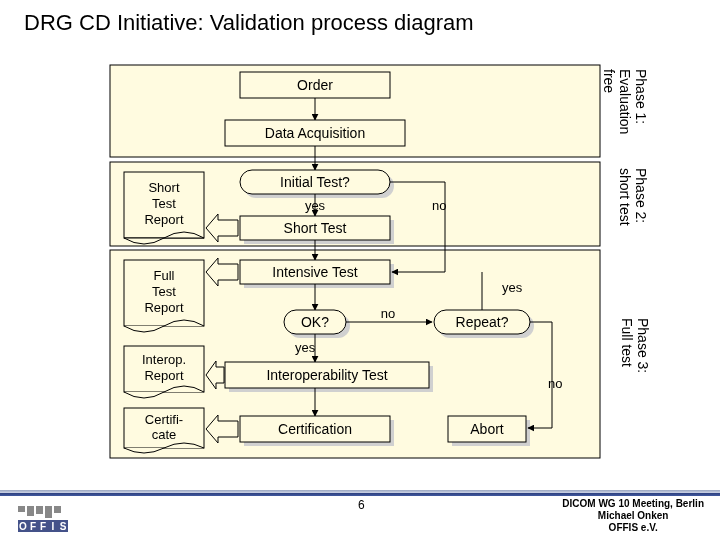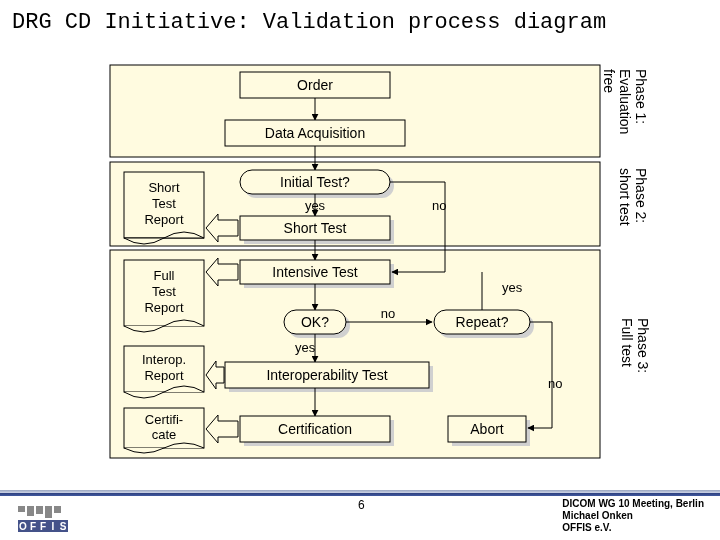--- a/index.html
+++ b/index.html
@@ -5,40 +5,39 @@
   html, body {
     margin: 0; padding: 0;
     width: 720px; height: 540px;
     font-family: Verdana, Arial, sans-serif;
     background: #fff;
     color: #000;
   }
   body { position: relative; overflow: hidden; }
   .title {
     position: absolute;
-    left: 12px; top: 10px;
+    left: 24px; top: 10px;
     font-size: 22px;
-    font-family: Liberation Mono, monospace;
   }
   svg.diagram {
     position: absolute;
     left: 0; top: 0;
     width: 720px; height: 540px;
   }
   .footer-bar {
     position: absolute;
     left: 0; top: 490px;
     width: 720px; height: 6px;
     background: linear-gradient(to bottom,
       #9aa6c0 0%, #c8cfe3 45%, #2b3d7a 46%, #4159a0 100%);
   }
   .footer-text {
     position: absolute;
     right: 16px; top: 498px;
-    text-align: left;
+    text-align: center;
     font-size: 10px;
     font-weight: 700;
     color: #000;
     line-height: 12px;
   }
   .footer-text span { display: block; }
   .page-num {
     position: absolute;
     left: 358px; top: 498px;
     font-size: 12px;

